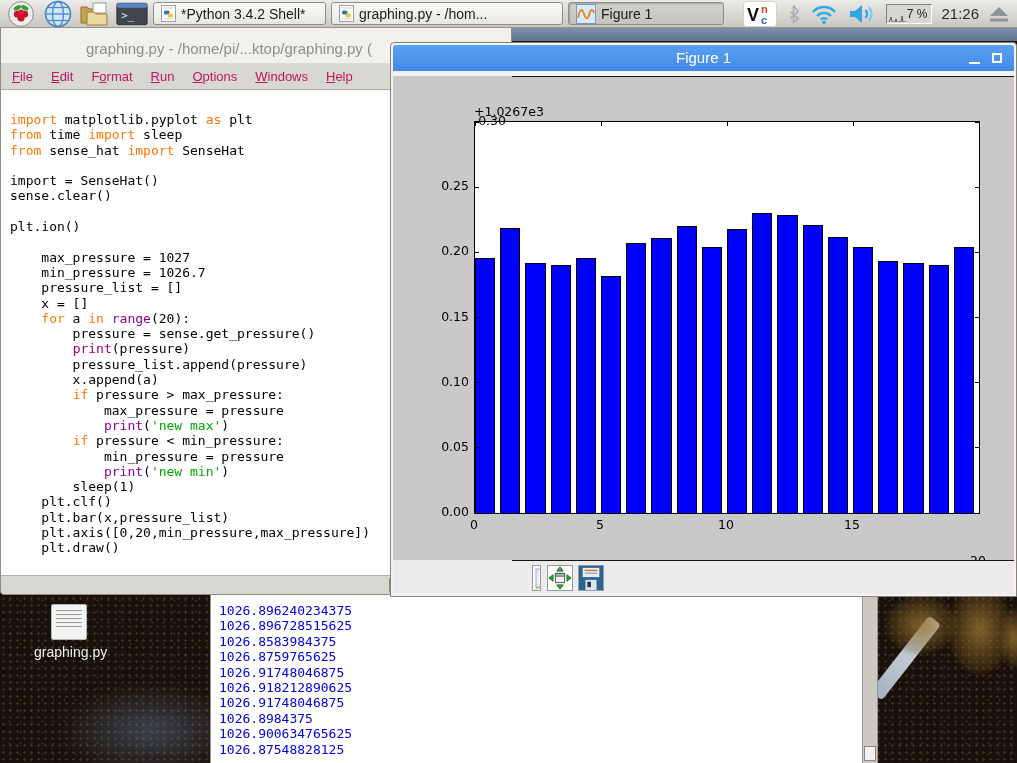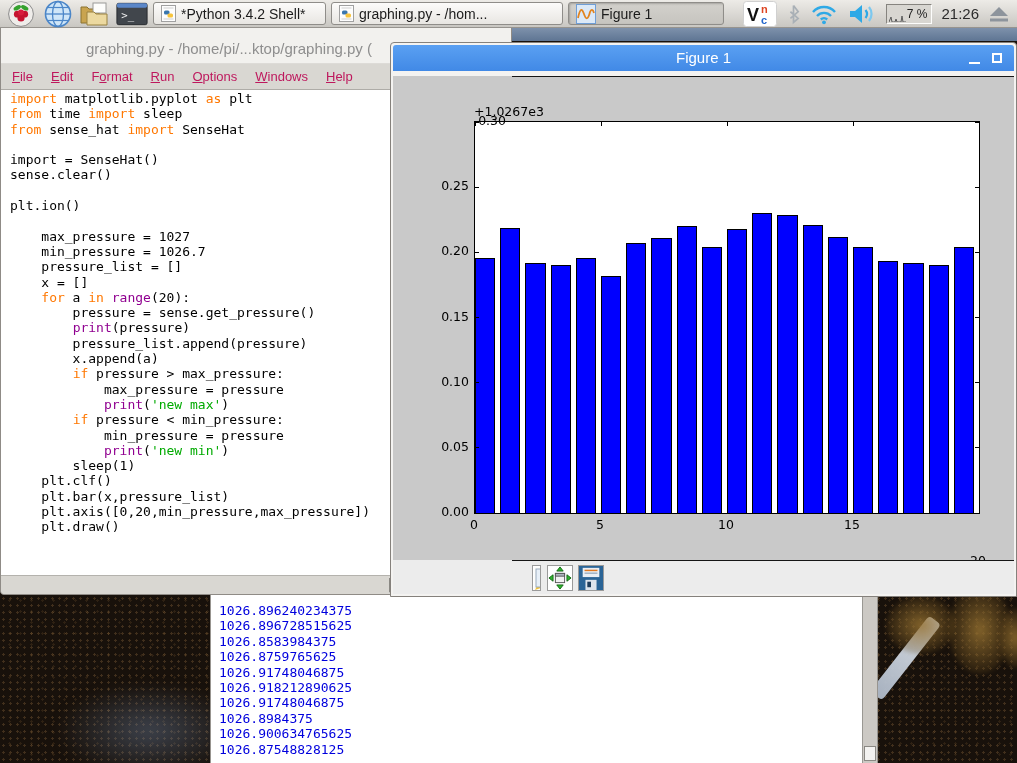--- a/index.html
+++ b/index.html
@@ -48,21 +48,21 @@
  font-size:13px;line-height:15.4px;color:#0000dd;white-space:pre}
 #shell-sb{position:absolute;right:0;top:36px;bottom:0;width:15px;background:#ccc9c4;border-left:1px solid #9a9893}
 #shell-sb .thumb{position:absolute;left:1px;bottom:2px;width:12px;height:15px;background:#f3f2f0;border:1px solid #8a8883}
 
 #editor{position:absolute;left:0px;top:21px;width:512px;height:574px;z-index:3;
  background:#d9d7d2;border:1px solid #8f8b86;border-radius:4px}
 #ed-title{position:relative;height:42px;background:#f2f1ee;border-radius:4px 4px 0 0;border-bottom:1px solid #dddbd7}
 #ed-title .t{position:absolute;left:85px;bottom:6px;font-size:15px;color:#8e8e8e;white-space:nowrap}
 #menubar{height:26px;background:#d9d7d2;border-bottom:1px solid #aeaca7;display:flex;align-items:center;padding-left:2px}
 .menu-item{font-size:13px;color:#be185d;padding:4px 9px;cursor:pointer}
-#code{height:485px;background:#fff;border-left:1px solid #fff;padding:1px 2px 0 8px;overflow:hidden;
+#code{height:485px;background:#fff;border-left:1px solid #fff;padding:22px 2px 0 8px;overflow:hidden;
  font-family:"DejaVu Sans Mono",monospace;font-size:13px;line-height:15.3px;color:#000}
 .code-line{white-space:pre;height:15.3px}
 .kw{color:#ff7700}.bi{color:#900090}.st{color:#00aa00}
 #ed-status{position:absolute;left:0;right:0;bottom:0;height:19px;background:#d9d7d2;border-top:1px solid #b4b2ad;border-radius:0 0 4px 4px}
 .stat-cell{position:absolute;top:2px;height:15px;width:57px;font-size:11.5px;color:#222;padding:1px 0 0 5px;
  background:#d9d7d2;border:1px solid;border-color:#8a8883 #fbfaf8 #fbfaf8 #8a8883}
 #cell-ln{right:65px}#cell-col{right:5px}
 
 #figwin{position:absolute;left:390px;top:42px;width:627px;height:555px;z-index:4;
  background:#f4f3f1;border:1px solid #85817c;border-radius:4px 4px 0 0;padding:2px}
@@ -97,20 +97,30 @@
 
 <div id="screen">
 
   <div id="wallpaper">
     <div id="sky-strip"></div>
     <div id="road-stripe"></div>
     <div id="grass1" class="grass"></div>
     <div id="grass2" class="grass"></div>
     <div id="grass3" class="grass"></div>
     <div id="curb"></div>
+    <div id="desk-icon">
+      <div class="page">
+          <i></i>
+          <i></i>
+          <i></i>
+          <i></i>
+          <i></i>
+        </div>
+      <div class="cap">graphing.py</div>
+    </div>
   </div>
 
   <div id="shell">
     <div id="shell-out"><div>1026.896240234375</div><div>1026.896728515625</div><div>1026.8583984375</div><div>1026.8759765625</div><div>1026.91748046875</div><div>1026.918212890625</div><div>1026.91748046875</div><div>1026.8984375</div><div>1026.900634765625</div><div>1026.87548828125</div></div>
     <div id="shell-sb">
       <div class="thumb"></div>
     </div>
   </div>
 
   <div id="editor">

